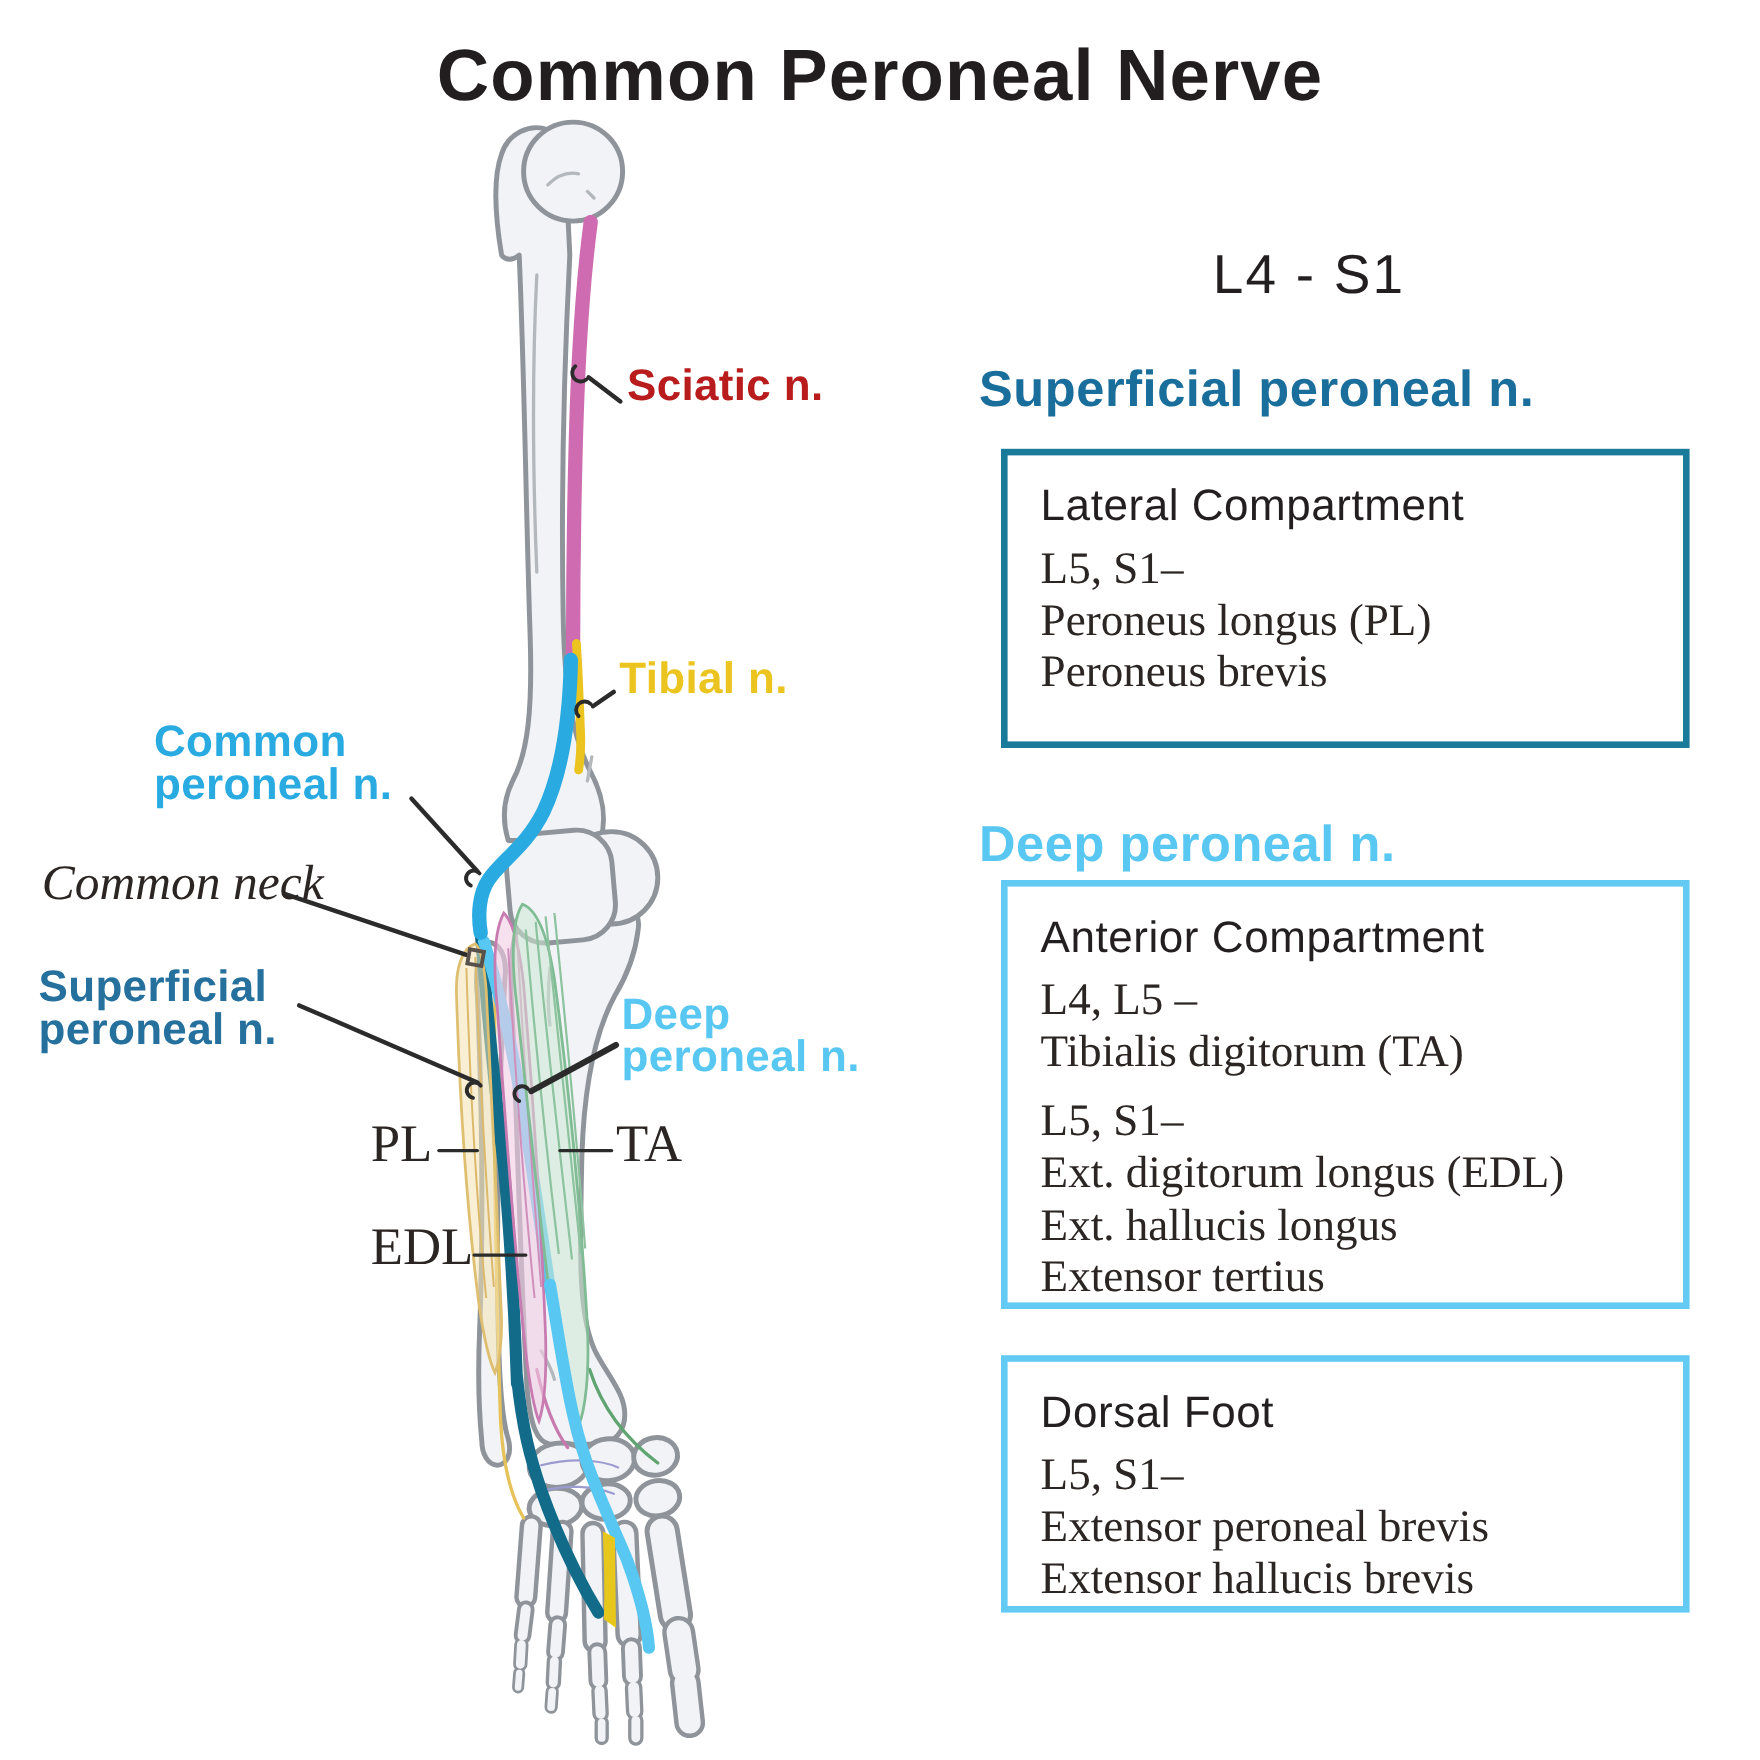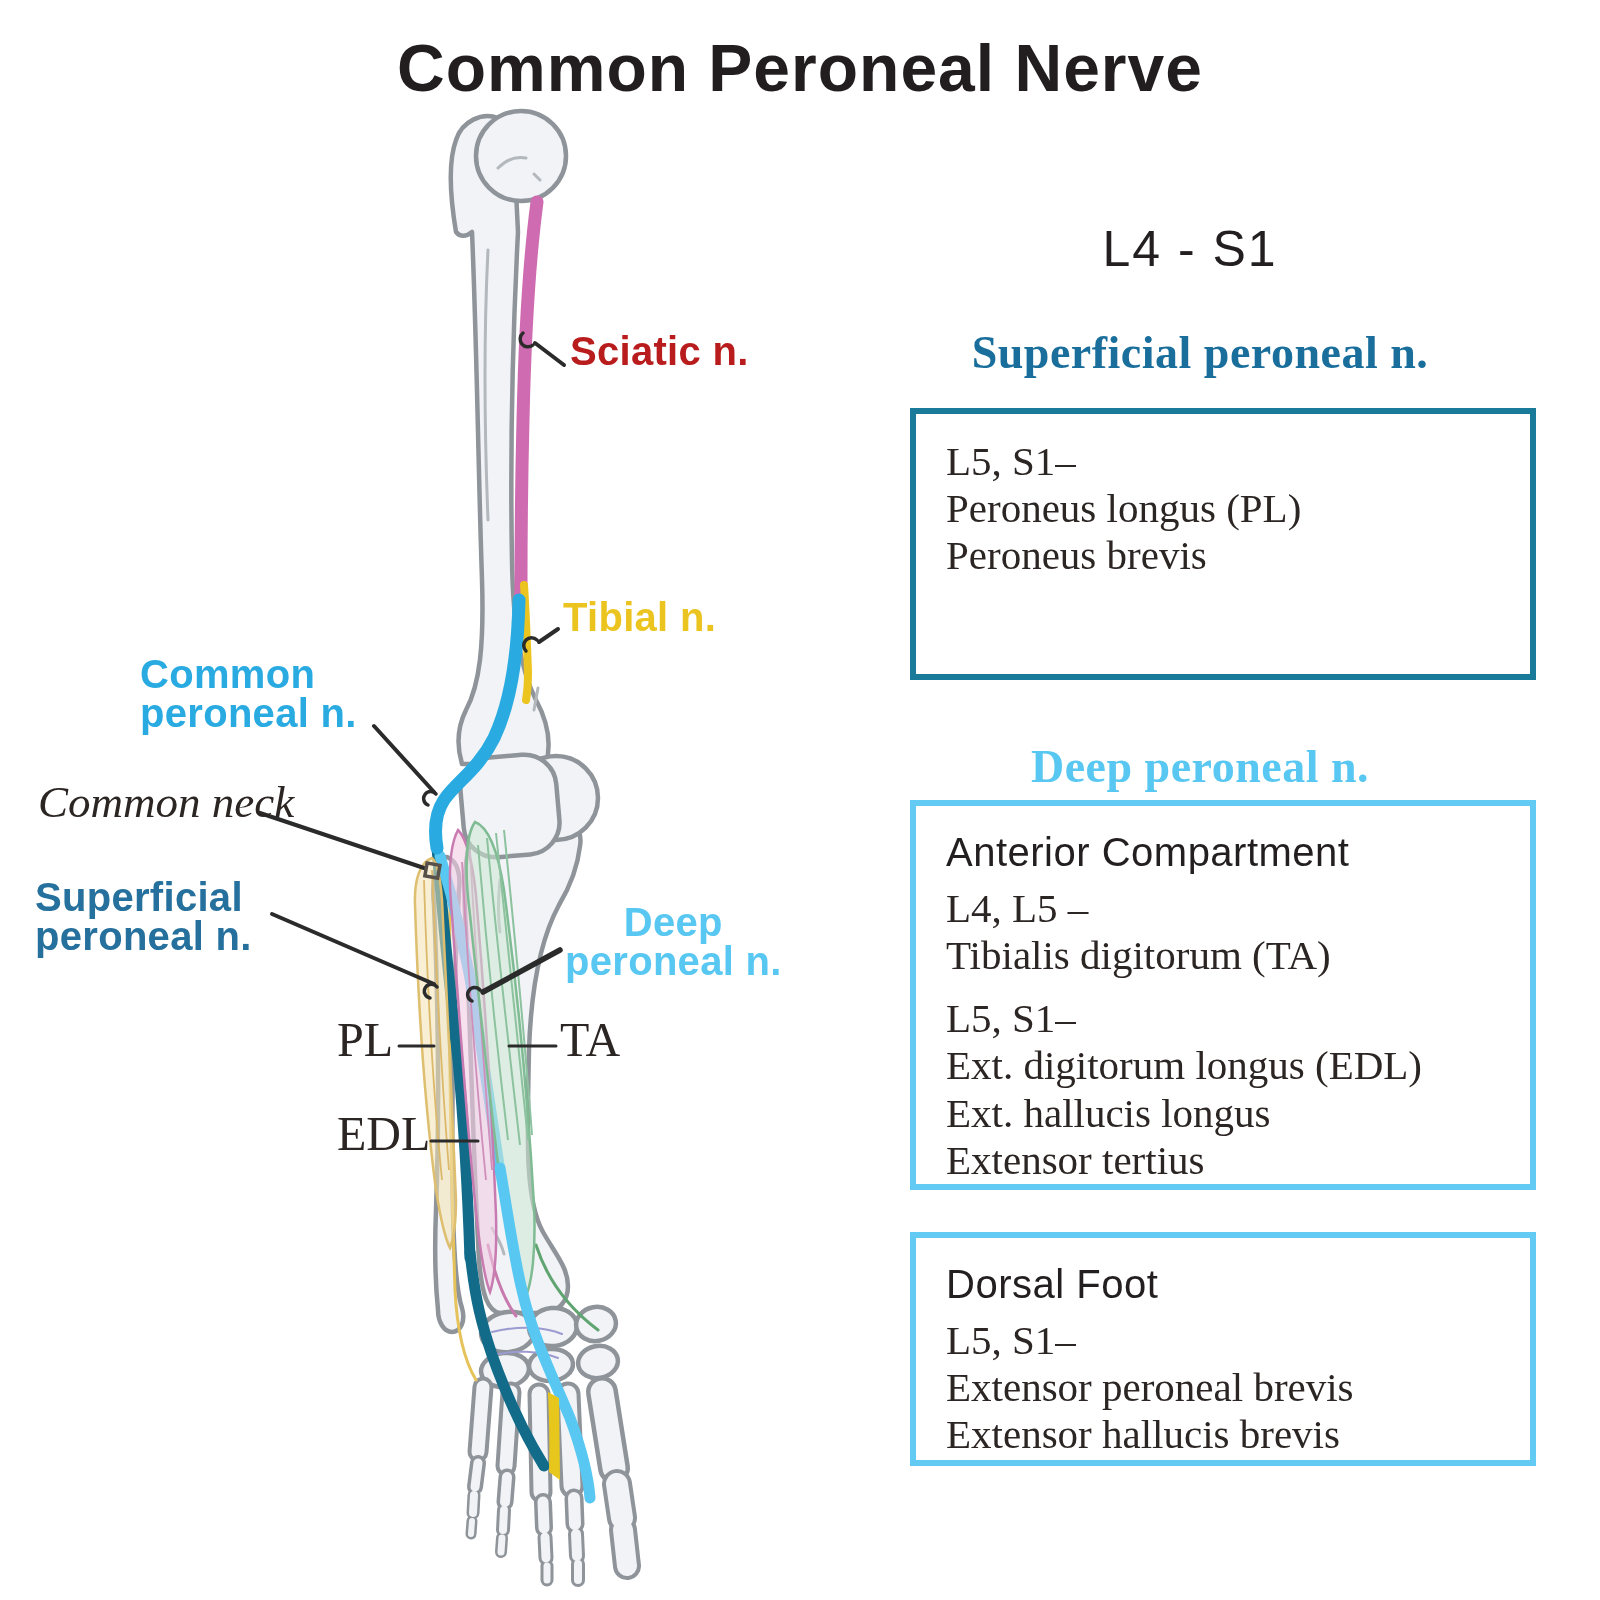--- a/index.html
+++ b/index.html
@@ -4,22 +4,22 @@
 <style>
   html,body{margin:0;padding:0;background:#ffffff;}
   #canvas{position:relative;width:1600px;height:1600px;background:#ffffff;overflow:hidden;
           font-family:"Liberation Sans",sans-serif;}
   #art{position:absolute;left:0;top:0;width:1600px;height:1600px;}
   .abs{position:absolute;}
   .title{left:0;right:0;top:30px;text-align:center;font-size:66px;font-weight:600;
          color:#221e1f;letter-spacing:1px;}
   .roots{left:880px;top:220px;width:620px;text-align:center;font-size:50px;font-weight:500;
          color:#221e1f;letter-spacing:2px;}
-  .panel-header{left:890px;width:620px;text-align:center;font-size:46px;font-weight:600;
-                letter-spacing:.5px;font-family:Liberation Serif, serif;}
+  .panel-header{left:890px;width:620px;text-align:left;font-size:46px;font-weight:600;
+                letter-spacing:.5px;}
   .hdr-sup{top:326px;color:#1a6e9c;}
   .hdr-deep{top:740px;color:#56c8f2;}
   .infobox{left:910px;width:626px;box-sizing:border-box;padding:24px 20px 0 30px;background:#fff;}
   .box-sup{top:408px;height:272px;border:6px solid #197a99;}
   .box-deep1{top:800px;height:390px;border:6px solid #63cbf3;}
   .box-deep2{top:1232px;height:234px;border:6px solid #63cbf3;}
   .box-title{font-size:40px;font-weight:500;color:#231f20;letter-spacing:.5px;margin-bottom:10px;}
   .box-sec{font-family:"Liberation Serif",serif;font-size:41px;color:#2b2523;line-height:1.15;
            margin-bottom:16px;}
   .box-sec div{white-space:nowrap;}
@@ -241,31 +241,32 @@
   <div class="abs dlabel lbl-tibial" style="color: rgb(236, 196, 31);">Tibial n.</div>
   <div class="abs dlabel lbl-common" style="color: rgb(41, 171, 226);">
     <div>Common</div>
     <div>peroneal n.</div>
   </div>
   <div class="abs lbl-fibular">Common neck</div>
   <div class="abs dlabel lbl-superficial" style="color: rgb(37, 112, 157);">
     <div>Superficial</div>
     <div>peroneal n.</div>
   </div>
-  <div class="abs dlabel lbl-deep" style="color: rgb(88, 199, 241); text-align: center;">
+  <div class="abs dlabel lbl-deep" style="color: rgb(88, 199, 241);">
     <div>Deep</div>
     <div>peroneal n.</div>
   </div>
   <div class="abs mlabel lbl-pl">PL</div>
   <div class="abs mlabel lbl-ta">TA</div>
   <div class="abs mlabel lbl-edl">EDL</div>
 
   <div class="abs panel-header hdr-sup" style="color: rgb(26, 110, 156);">Superficial peroneal n.</div>
 
   <div class="abs infobox box-sup">
+    <div class="box-title">Lateral Compartment</div>
     <div class="box-sec">
       <div>L5, S1–</div>
       <div>Peroneus longus (PL)</div>
       <div>Peroneus brevis</div>
     </div>
   </div>
 
   <div class="abs panel-header hdr-deep" style="color: rgb(88, 199, 241);">Deep peroneal n.</div>
 
   <div class="abs infobox box-deep1">

